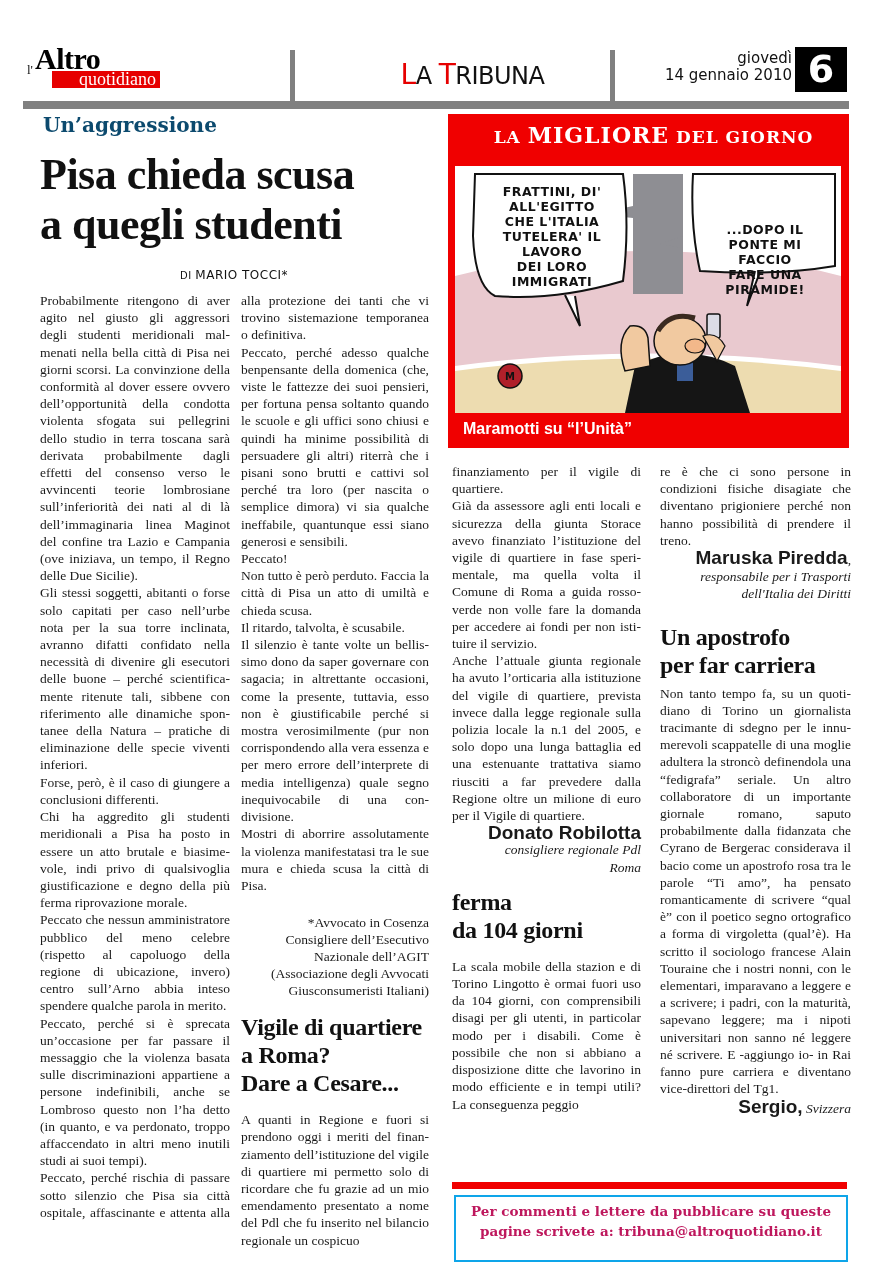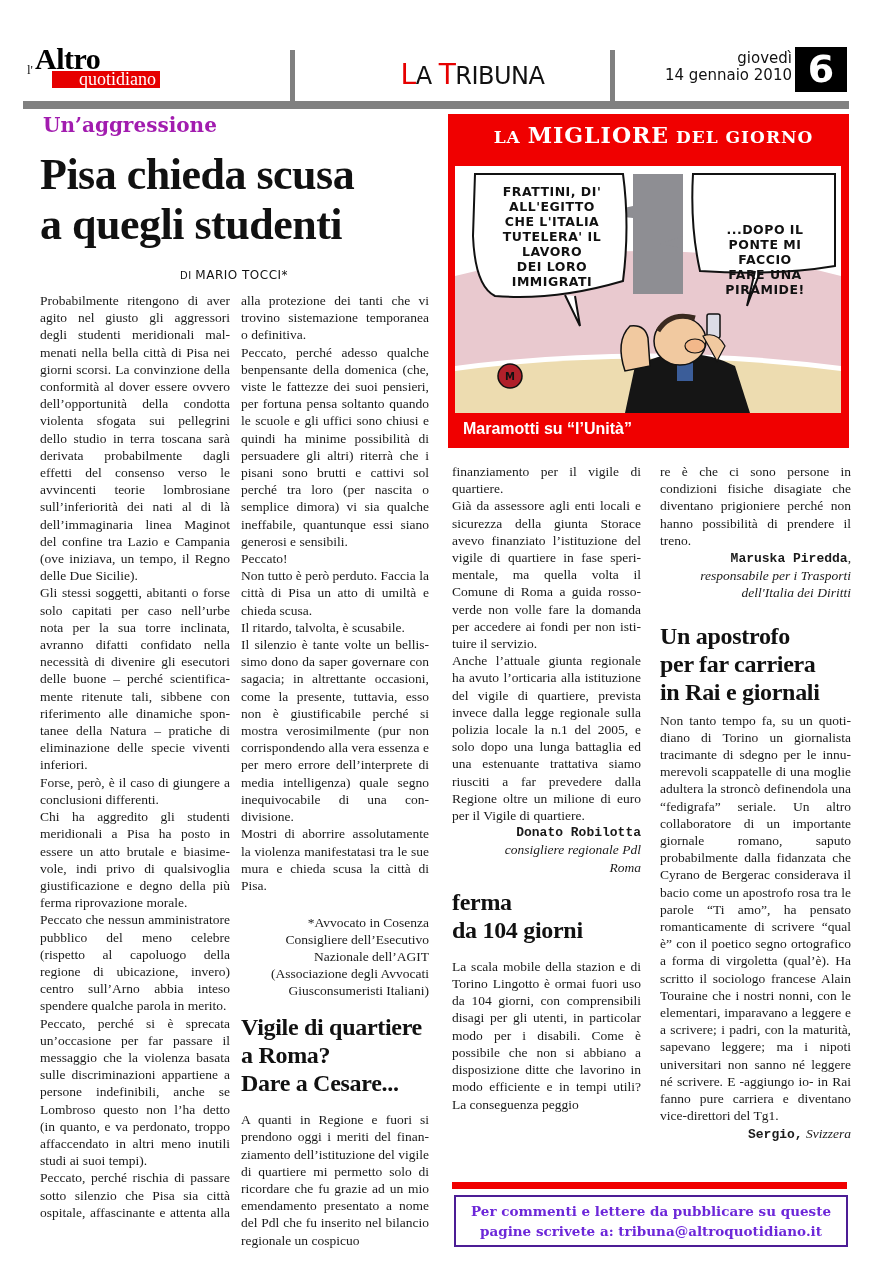--- a/index.html
+++ b/index.html
@@ -13,52 +13,52 @@
   .logo .altro { position: absolute; left: 8px; top: -2px; font-family: "Liberation Serif", serif; font-weight: bold; font-size: 30px; letter-spacing: -0.5px; color: #000; line-height: 30px; }
   .logo .quot { position: absolute; left: 25px; top: 25px; width: 108px; height: 17px; background: #e60000; color: #fff; font-family: "Liberation Serif", serif; font-size: 18px; line-height: 16px; text-align: right; padding-right: 4px; }
   .hdr-sep { position: absolute; top: 50px; width: 5px; height: 52px; background: #808080; }
   .hdr-bar-full { position: absolute; left: 23px; top: 101px; width: 472px; height: 8px; background: #808080; }
   .section-title { position: absolute; left: 300px; top: 58px; width: 345px; text-align: center; font-family: "DejaVu Sans", sans-serif; font-size: 24px; letter-spacing: -0.5px; color: #111; }
   .section-title .cap { color: #e60000; font-size: 28px; }
   .dateblock { position: absolute; right: 104px; top: 50px; text-align: right; font-family: "DejaVu Sans", sans-serif; font-size: 15px; line-height: 17px; color: #111; }
   .pagenum { position: absolute; left: 795px; top: 47px; width: 52px; height: 45px; background: #000; color: #fff; font-family: "DejaVu Sans", sans-serif; font-weight: bold; font-size: 38px; text-align: center; line-height: 45px; }
 
   
-  .kicker { position: absolute; left: 43px; top: 113px; font-family: "DejaVu Serif", serif; font-weight: bold; font-size: 20px; color: #a21caf; }
+  .kicker { position: absolute; left: 43px; top: 113px; font-family: "DejaVu Serif", serif; font-weight: bold; font-size: 20px; color: #0c4a6e; }
   .headline { position: absolute; left: 40px; top: 150px; font-family: "Liberation Serif", serif; font-size: 44px; line-height: 50px; color: #111; letter-spacing: -0.5px; }
   .byline { position: absolute; left: 180px; top: 268px; font-family: "DejaVu Sans", sans-serif; font-size: 10px; letter-spacing: 0.5px; color: #111; }
   .byline .big { font-size: 12px; }
 
   
   .col { position: absolute; font-family: "Liberation Serif", serif; font-size: 13.5px; line-height: 17.2px; text-align: justify; hyphens: manual; }
   .col p { margin: 0; }
   .col1 { left: 40px; top: 292px; width: 190px; }
   .col2 { left: 241px; top: 292px; width: 188px; }
   .col3 { left: 452px; top: 463px; width: 189px; }
   .col4 { left: 660px; top: 463px; width: 191px; }
 
   .sig { text-align: right; }
-  .sig .name { font-weight: bold; font-family: Liberation Mono, monospace; font-size: 13px; }
+  .sig .name { font-weight: bold; font-family: Liberation Sans, sans-serif; font-size: 19px; }
   .sig .role { font-style: italic; }
   .note { text-align: right; margin-top: 20px; line-height: 17px; }
 
   .subhead { font-family: "Liberation Serif", serif; font-size: 24px; line-height: 28px; color: #111; text-align: left; margin: 14px 0 14px 0; letter-spacing: -0.3px; }
 
   
   .cartoon-box { position: absolute; left: 448px; top: 114px; width: 401px; height: 334px; background: #f00000; }
   .cartoon-title { position: absolute; left: 0; top: 8px; width: 401px; text-align: center; color: #fff; font-family: "DejaVu Serif", serif; font-weight: bold; font-size: 17px; letter-spacing: 1px; padding-left: 10px; }
   .cartoon-title .big { font-size: 22px; }
   .cartoon-img { position: absolute; left: 7px; top: 52px; width: 386px; height: 247px; background: #ffffff; overflow: hidden; }
   .cartoon-caption { position: absolute; left: 15px; top: 306px; color: #fff; font-family: "Liberation Sans", sans-serif; font-weight: bold; font-size: 16px; }
 
   .bubble-text { position: absolute; font-family: "DejaVu Sans", sans-serif; font-weight: bold; font-size: 12.5px; line-height: 15px; text-align: center; color: #111; letter-spacing: 0.5px; }
 
   
   .red-rule { position: absolute; left: 452px; top: 1182px; width: 395px; height: 7px; background: #f00000; }
-  .contact-box { position: absolute; left: 454px; top: 1195px; width: 394px; height: 52px; border: 2px solid #4c1d95; text-align: center; font-family: "DejaVu Serif", serif; font-weight: bold; font-size: 13.5px; line-height: 20px; padding-top: 4px; color: #6d28d9; }
+  .contact-box { position: absolute; left: 454px; top: 1195px; width: 394px; height: 67px; border: 2px solid #0ea5e9; text-align: center; font-family: "DejaVu Serif", serif; font-weight: bold; font-size: 13.5px; line-height: 20px; padding-top: 4px; color: #be185d; }
 </style>
 </head>
 <body>
 
 <header class="masthead">
   <div class="logo">
     <span class="l-small">l'</span>
     <span class="altro">Altro</span>
     <span class="quot">quotidiano</span>
   </div>
@@ -200,21 +200,20 @@
   <p>re è che ci sono persone in condizioni fisiche disagiate che diventano prigioniere perché non hanno possibilità di prendere il treno.</p>
   <div class="sig">
     <div><span class="name">Maruska Piredda</span>,</div>
     <div class="role">responsabile per i Trasporti</div>
     <div class="role">dell'Italia dei Diritti</div>
   </div>
 
   <h2 class="subhead" style="margin-top:20px;margin-bottom:6px;">
     <div>Un apostrofo</div>
     <div>per far carriera</div>
-    <div>in Rai e giornali</div>
   </h2>
   <p>Non tanto tempo fa, su un quoti­diano di Torino un giornalista tracimante di sdegno per le innu­merevoli scappatelle di una moglie adultera la stroncò defi­nendola una “fedigrafa” seriale. Un altro collaboratore di un importante giornale romano, saputo probabilmente dalla fidanzata che Cyrano de Bergerac considerava il bacio come un apostrofo rosa tra le parole “Ti amo”, ha pensato romanticamente di scrivere “qual è” con il poetico segno orto­grafico a forma di virgoletta (qual’è). Ha scritto il sociologo francese Alain Touraine che i nostri nonni, con le elementari, imparavano a leggere e a scrive­re; i padri, con la maturità, sape­vano leggere; ma i nipoti univer­sitari non sanno né leggere né scrivere. E -aggiungo io- in Rai fanno pure carriera e diventano vice-direttori del Tg1.</p>
   <div class="sig">
     <span class="name">Sergio,</span><span class="role"> Svizzera</span>
   </div>
 </div>
 
 <div class="red-rule"></div>
 <div class="contact-box">
   <div>Per commenti e lettere da pubblicare su queste</div>

